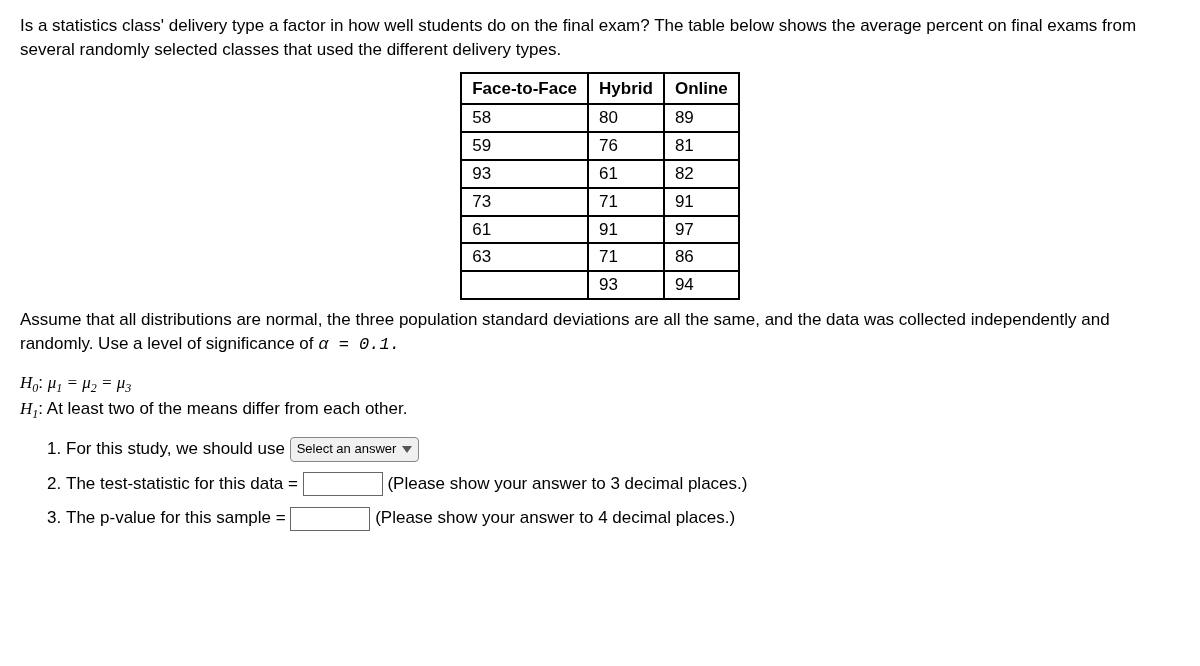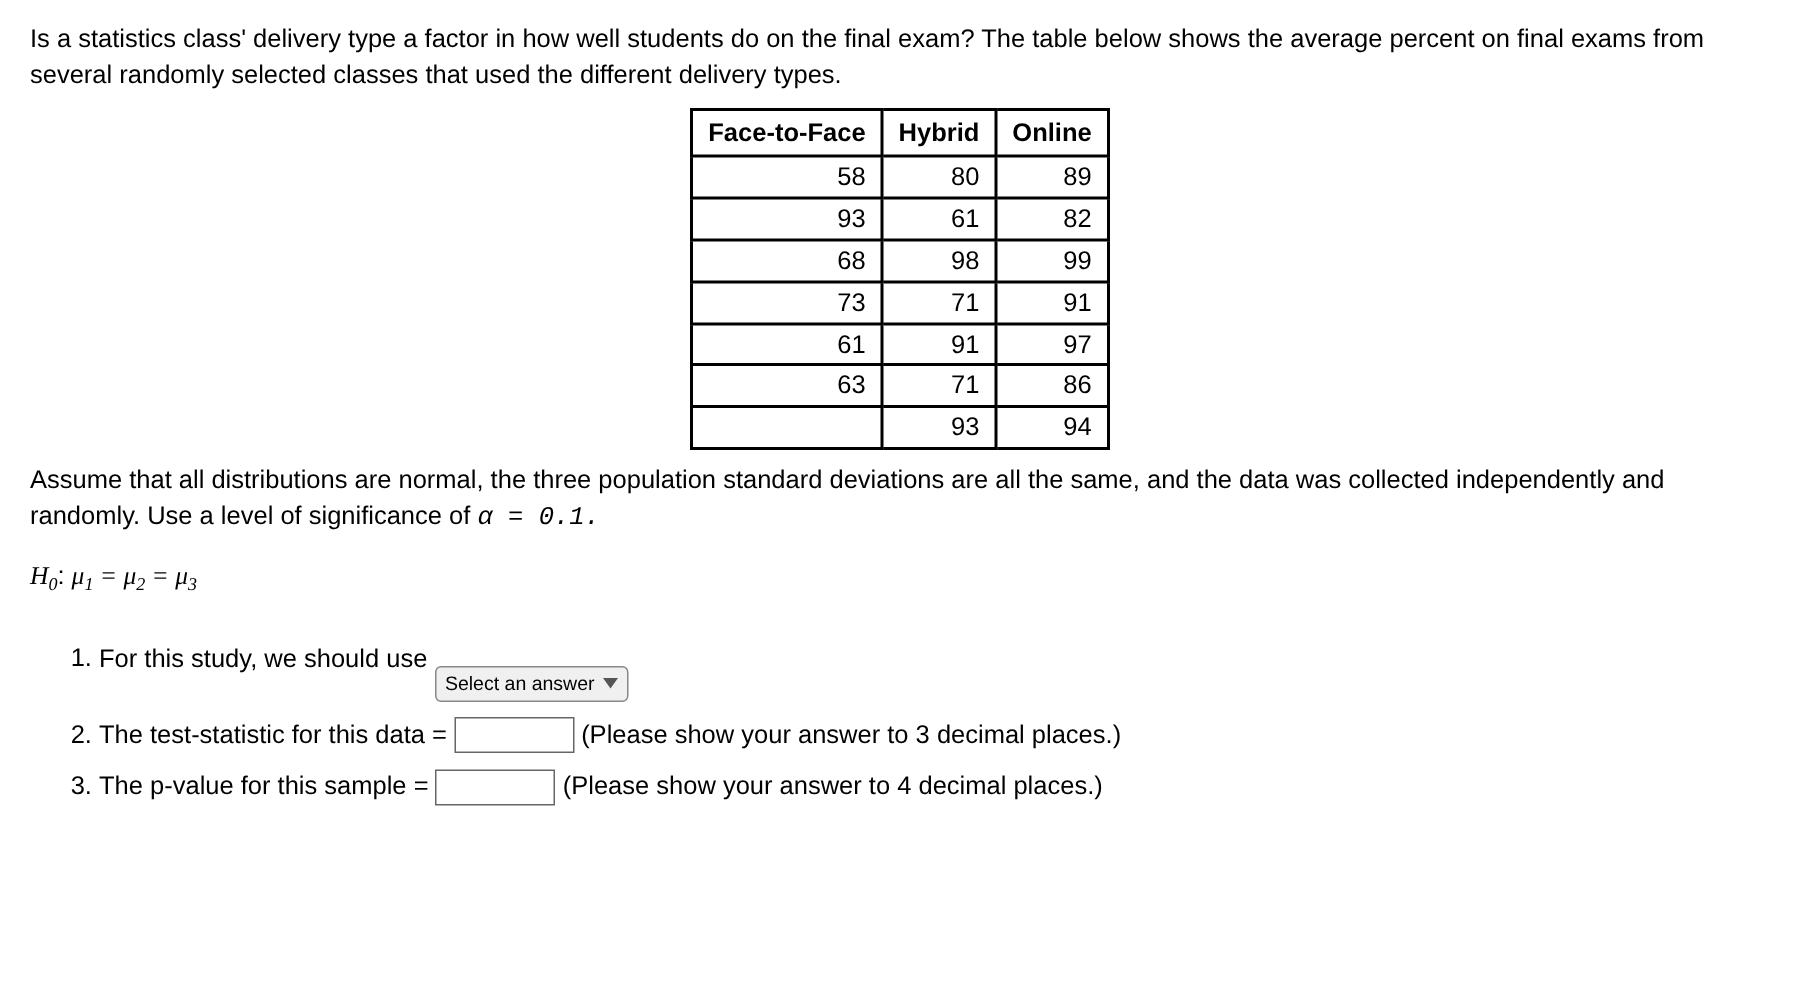--- a/index.html
+++ b/index.html
@@ -18,21 +18,21 @@
     .prompt {
       margin-bottom: 10px;
     }
     table.data {
       border-collapse: collapse;
       margin: 0 auto 8px auto;
     }
     table.data th, table.data td {
       border: 2px solid #000;
       padding: 1px 10px;
-      text-align: right;
+      text-align: left;
       font-size: 17px;
       font-weight: normal;
     }
     table.data th {
       font-weight: bold;
       padding: 3px 10px;
     }
     .assume {
       margin-top: 4px;
       margin-bottom: 14px;
@@ -61,21 +61,20 @@
     .select {
       display: inline-flex;
       align-items: center;
       border: 1px solid #888;
       border-radius: 4px;
       background: #f0f0f0;
       font-size: 13px;
       padding: 2px 6px;
       vertical-align: middle;
       cursor: pointer;
-      margin-top: 32px;
     }
     .select .caret {
       margin-left: 6px;
       display: inline-block;
       width: 0;
       height: 0;
       border-left: 5px solid transparent;
       border-right: 5px solid transparent;
       border-top: 7px solid #555;
     }
@@ -105,28 +104,28 @@
       <th>Online</th>
     </tr>
   </thead>
   <tbody id="data-body">
       <tr>
         <td>58</td>
         <td>80</td>
         <td>89</td>
       </tr>
       <tr>
+        <td>59</td>
+        <td>76</td>
+        <td>81</td>
+      </tr>
+      <tr>
         <td>93</td>
         <td>61</td>
         <td>82</td>
-      </tr>
-      <tr>
-        <td>68</td>
-        <td>98</td>
-        <td>99</td>
       </tr>
       <tr>
         <td>73</td>
         <td>71</td>
         <td>91</td>
       </tr>
       <tr>
         <td>61</td>
         <td>91</td>
         <td>97</td>
@@ -145,20 +144,23 @@
 </table>
 
 <div class="assume">
   <span>Assume that all distributions are normal, the three population standard deviations are all the same, and the data was collected independently and randomly. Use a level of significance of </span><span class="alpha">α = 0.1.</span>
 </div>
 
 <div class="hypotheses">
   <div>
     <span class="math"><span>H</span><sub>0</sub></span><span>: </span><span class="math"><span>μ</span><sub>1</sub></span><span class="math"> = </span><span class="math"><span>μ</span><sub>2</sub></span><span class="math"> = </span><span class="math"><span>μ</span><sub>3</sub></span>
   </div>
+  <div>
+    <span class="math"><span>H</span><sub>1</sub></span><span>: At least two of the means differ from each other.</span>
+  </div>
 </div>
 
 <div class="ol-wrap">
   <ol>
     <li>
       <span>For this study, we should use </span>
       <span class="select">
         <span>Select an answer</span>
         <span class="caret"></span>
       </span>

